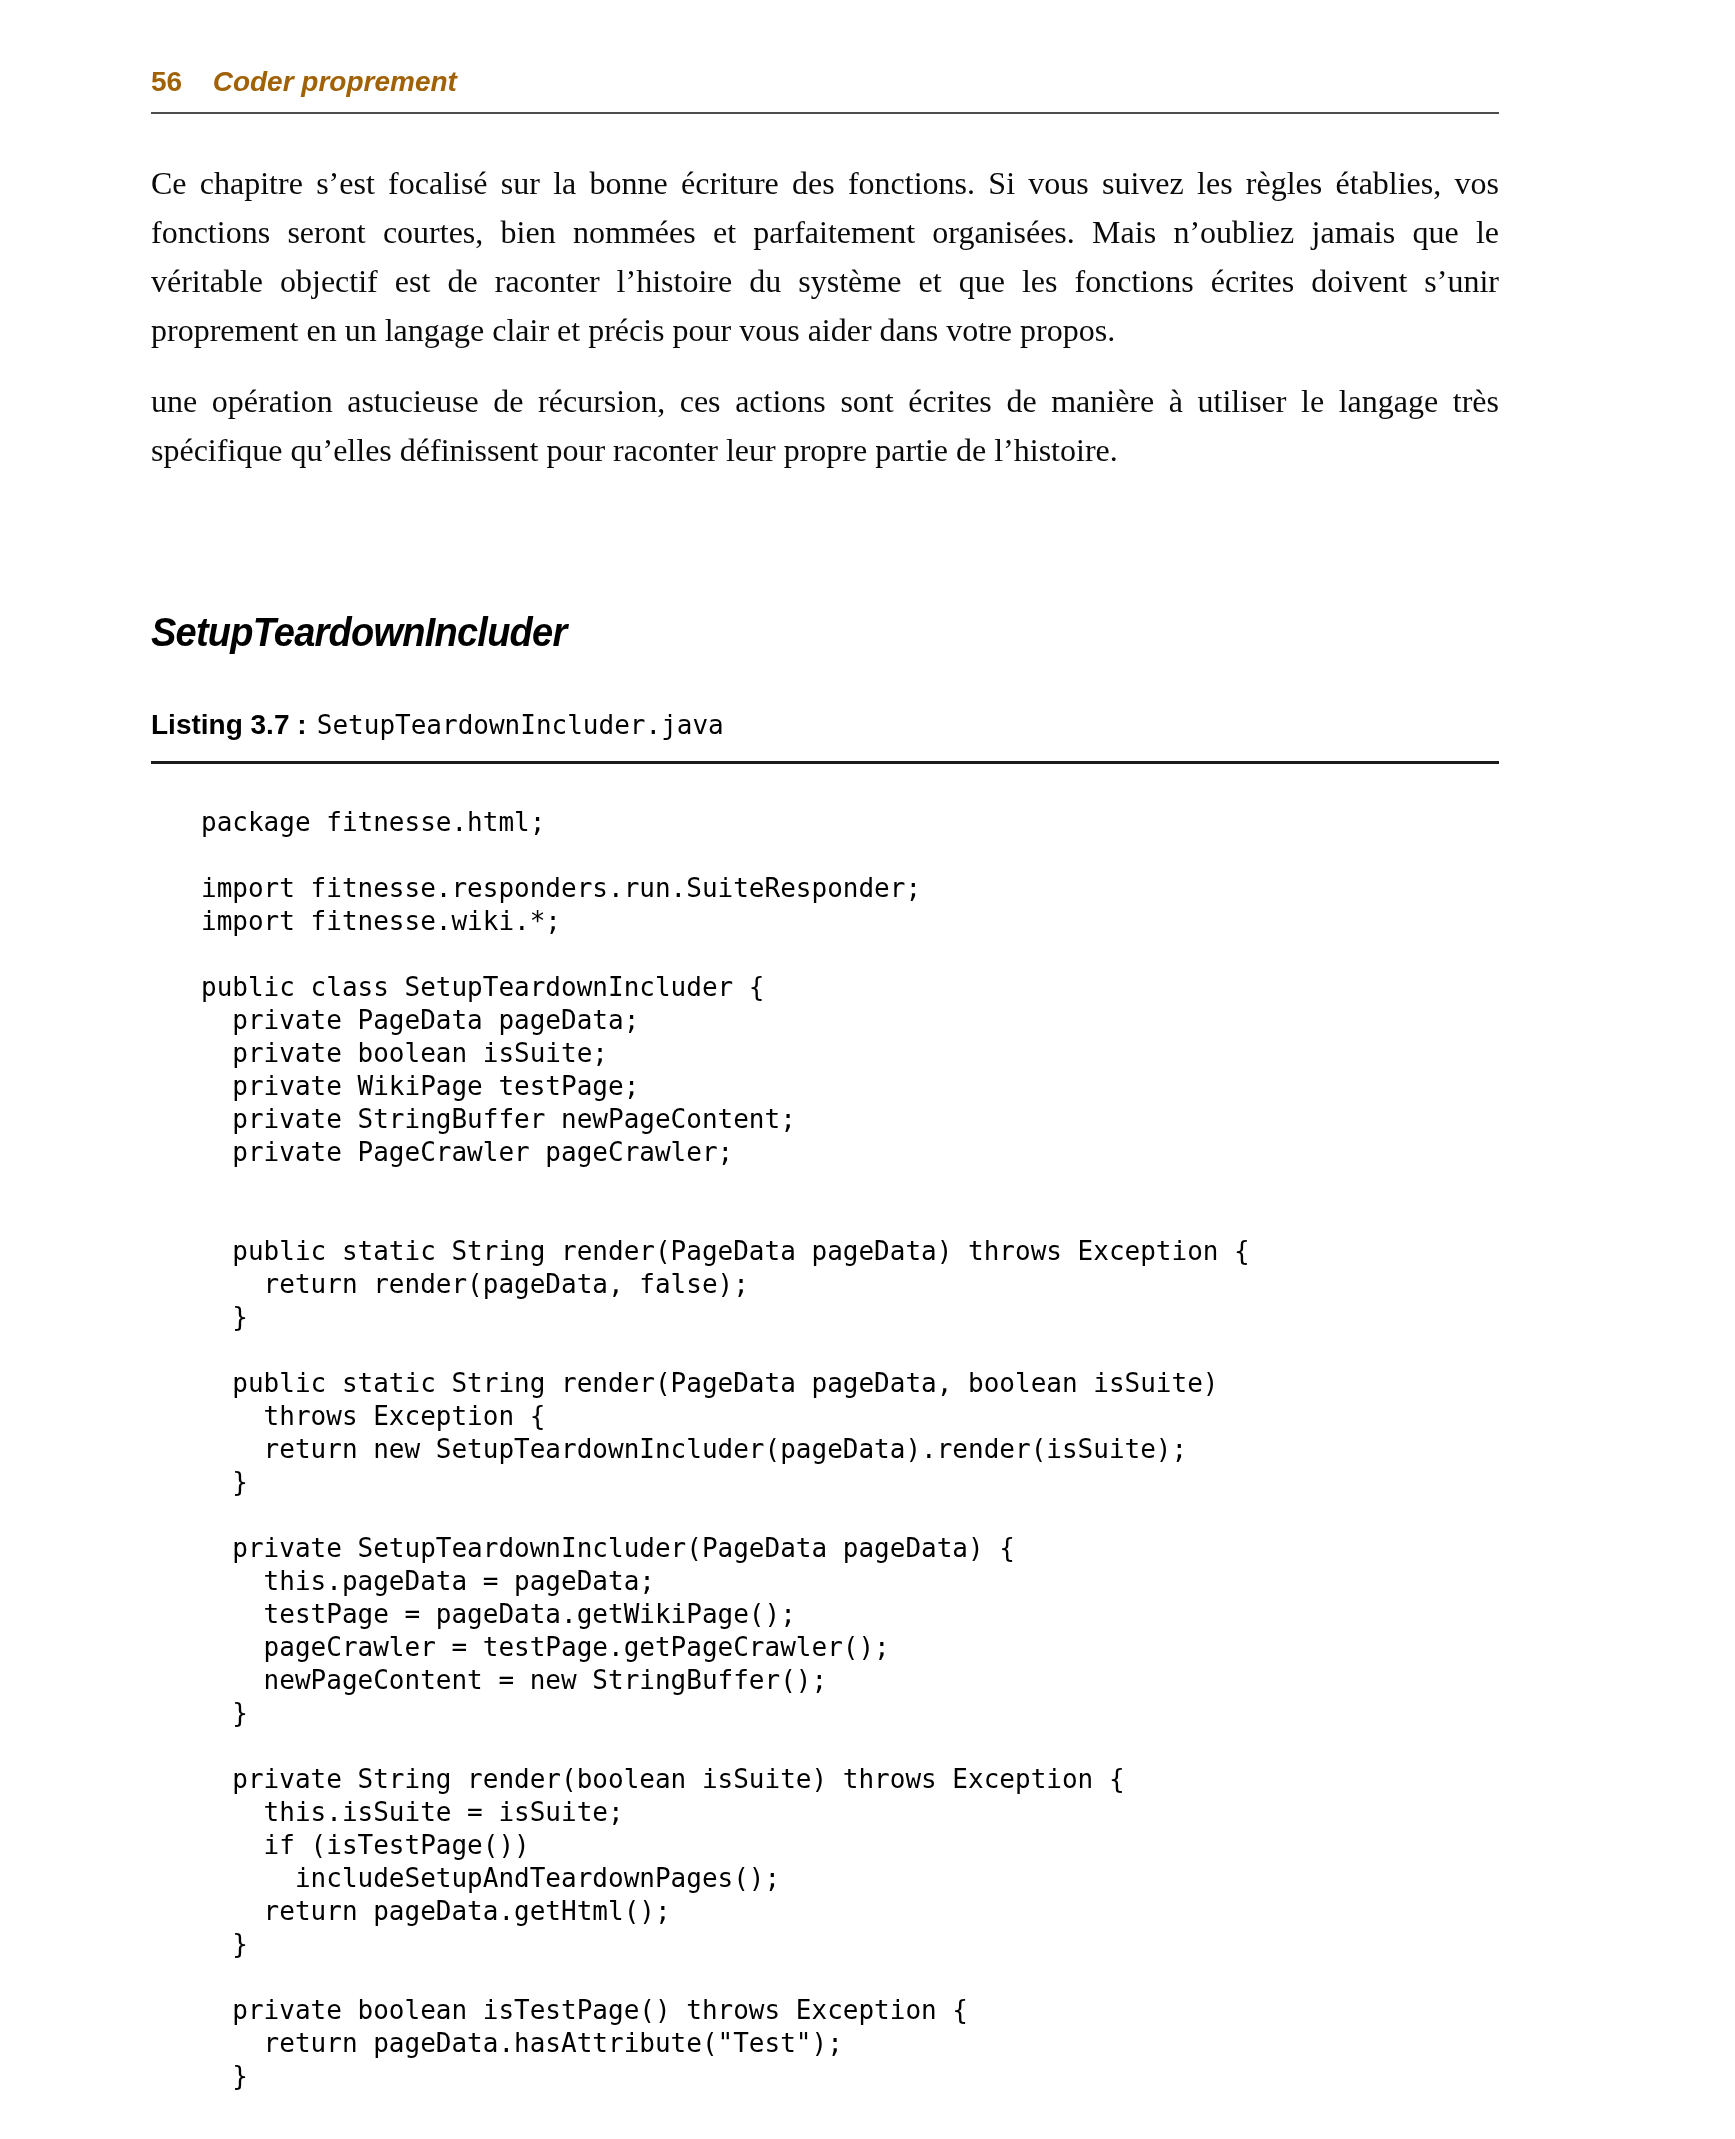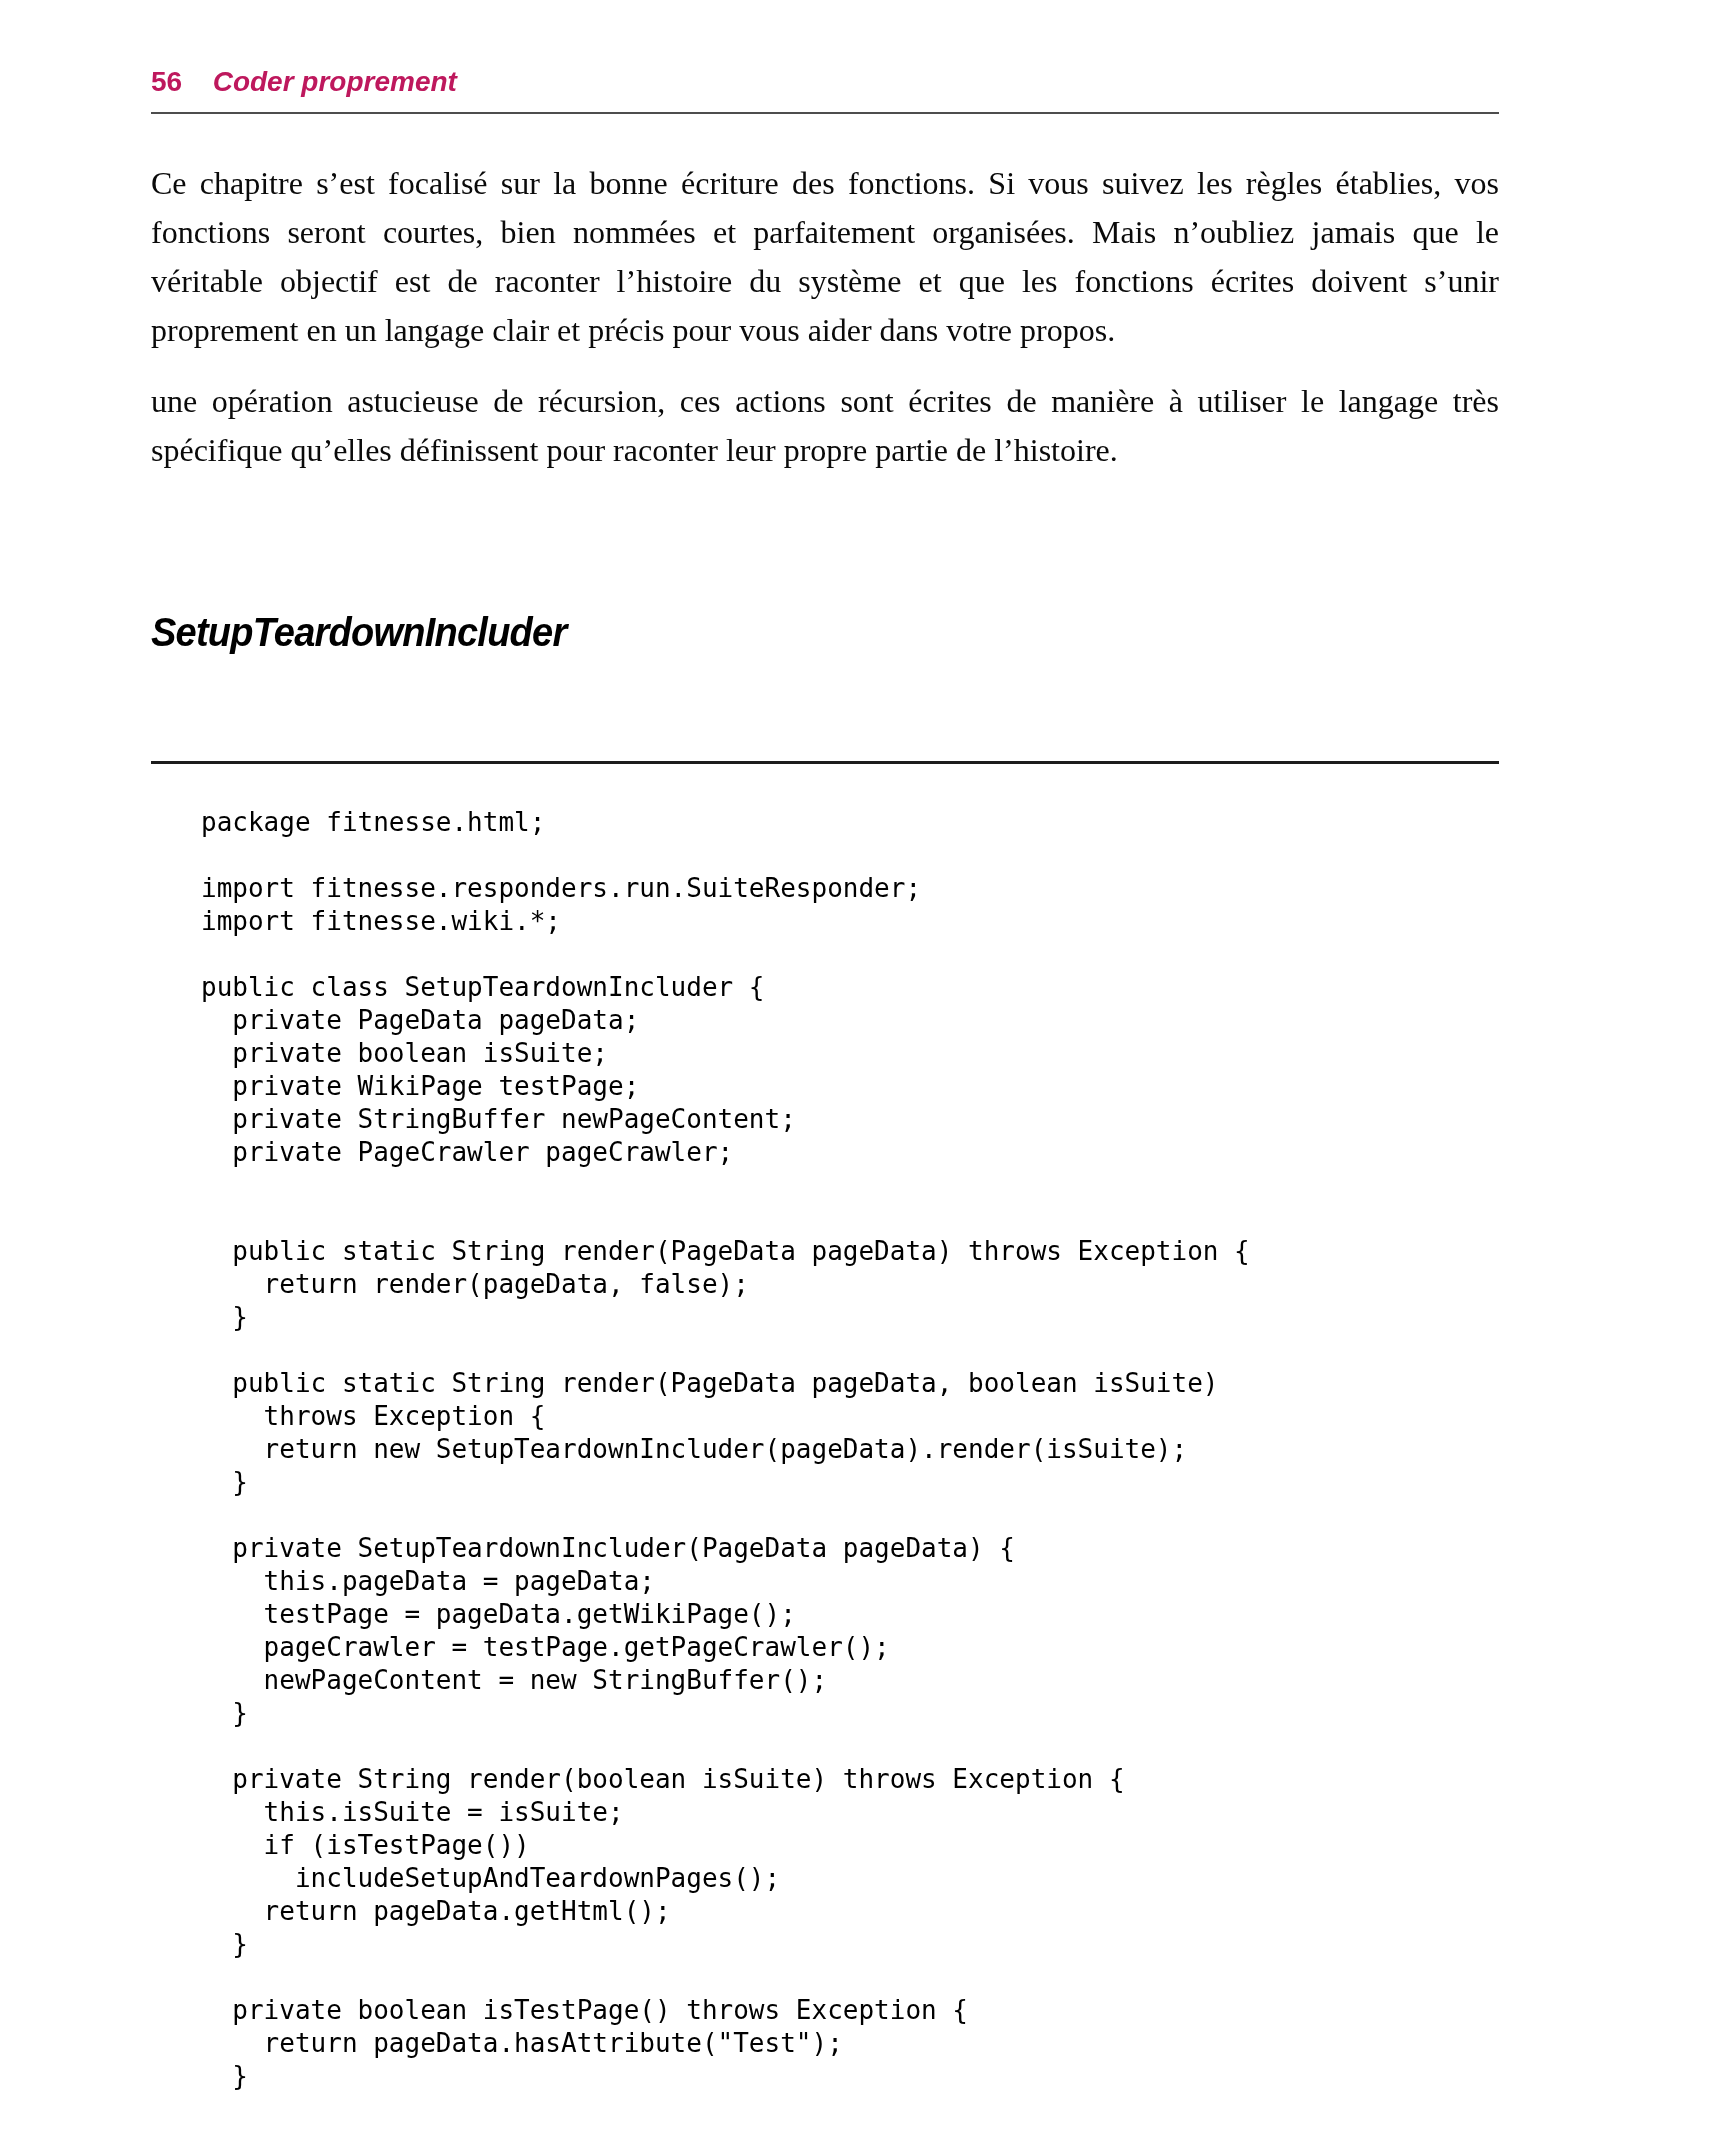--- a/index.html
+++ b/index.html
@@ -17,21 +17,21 @@
     font-family: "Liberation Serif", serif;
   }
 
   
   .header {
     position: absolute;
     left: 151px; top: 66px; width: 1348px;
     font-family: "Liberation Sans", sans-serif;
     font-size: 28px;
     font-weight: bold;
-    color: #be185d;
+    color: #a16207;
     white-space: nowrap;
   }
   .pagenum { font-style: normal; margin-right: 30.5px; }
   .runtitle { font-style: italic; }
   .header-rule {
     position: absolute;
     left: 151px; top: 112px; width: 1348px; height: 1.7px;
     background: #4d4d4d;
   }
 
@@ -106,18 +106,21 @@
   </div>
   <div class="header-rule"></div>
 
   <div class="bodytext">
       <p>Ce chapitre s’est focalisé sur la bonne écriture des fonctions. Si vous suivez les règles établies, vos fonctions seront courtes, bien nommées et parfaitement organisées. Mais n’oubliez jamais que le véritable objectif est de raconter l’histoire du système et que les fonctions écrites doivent s’unir proprement en un langage clair et précis pour vous aider dans votre propos.</p>
       <p>une opération astucieuse de récursion, ces actions sont écrites de manière à utiliser le langage très spécifique qu’elles définissent pour raconter leur propre partie de l’histoire.</p>
     </div>
 
   <div class="section-heading">SetupTeardownIncluder</div>
 
+  <div class="listing-caption">
+    <span class="listing-label">Listing 3.7 :</span><span class="listing-file">SetupTeardownIncluder.java</span>
+  </div>
   <div class="caption-rule"></div>
 
   <div class="code"><div class="code-line">package fitnesse.html;</div><div class="code-line"></div><div class="code-line">import fitnesse.responders.run.SuiteResponder;</div><div class="code-line">import fitnesse.wiki.*;</div><div class="code-line"></div><div class="code-line">public class SetupTeardownIncluder {</div><div class="code-line">  private PageData pageData;</div><div class="code-line">  private boolean isSuite;</div><div class="code-line">  private WikiPage testPage;</div><div class="code-line">  private StringBuffer newPageContent;</div><div class="code-line">  private PageCrawler pageCrawler;</div><div class="code-line"></div><div class="code-line"></div><div class="code-line">  public static String render(PageData pageData) throws Exception {</div><div class="code-line">    return render(pageData, false);</div><div class="code-line">  }</div><div class="code-line"></div><div class="code-line">  public static String render(PageData pageData, boolean isSuite)</div><div class="code-line">    throws Exception {</div><div class="code-line">    return new SetupTeardownIncluder(pageData).render(isSuite);</div><div class="code-line">  }</div><div class="code-line"></div><div class="code-line">  private SetupTeardownIncluder(PageData pageData) {</div><div class="code-line">    this.pageData = pageData;</div><div class="code-line">    testPage = pageData.getWikiPage();</div><div class="code-line">    pageCrawler = testPage.getPageCrawler();</div><div class="code-line">    newPageContent = new StringBuffer();</div><div class="code-line">  }</div><div class="code-line"></div><div class="code-line">  private String render(boolean isSuite) throws Exception {</div><div class="code-line">    this.isSuite = isSuite;</div><div class="code-line">    if (isTestPage())</div><div class="code-line">      includeSetupAndTeardownPages();</div><div class="code-line">    return pageData.getHtml();</div><div class="code-line">  }</div><div class="code-line"></div><div class="code-line">  private boolean isTestPage() throws Exception {</div><div class="code-line">    return pageData.hasAttribute("Test");</div><div class="code-line">  }</div></div>
 
 </div>
 
 
 </body></html>

